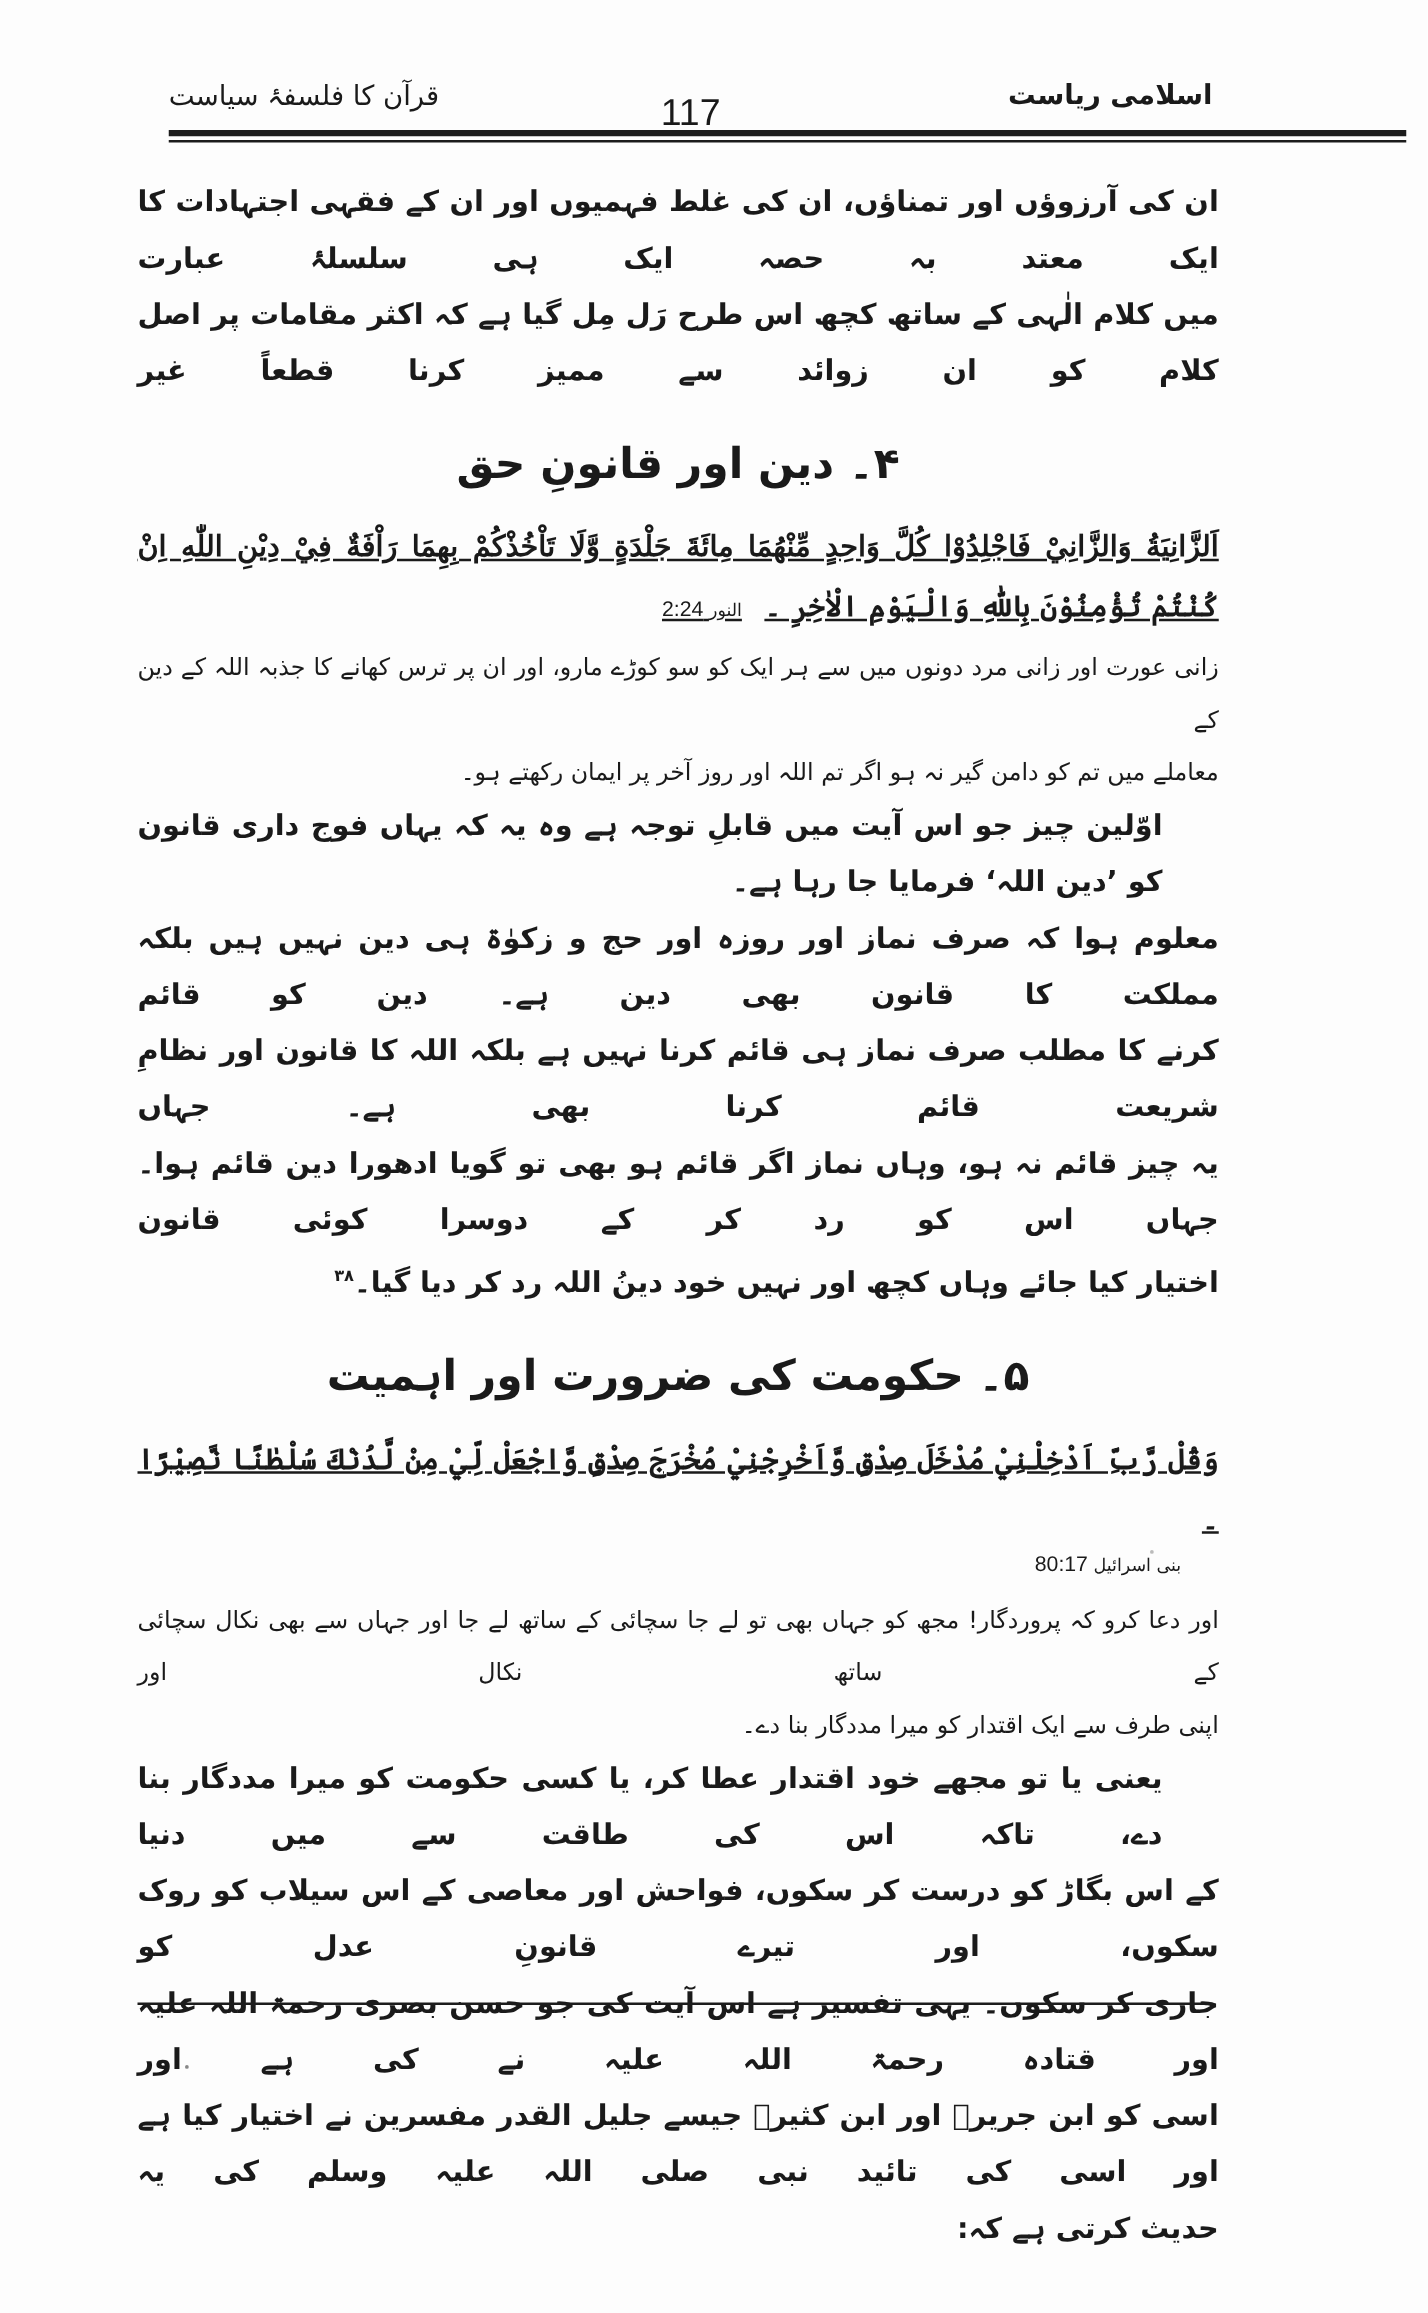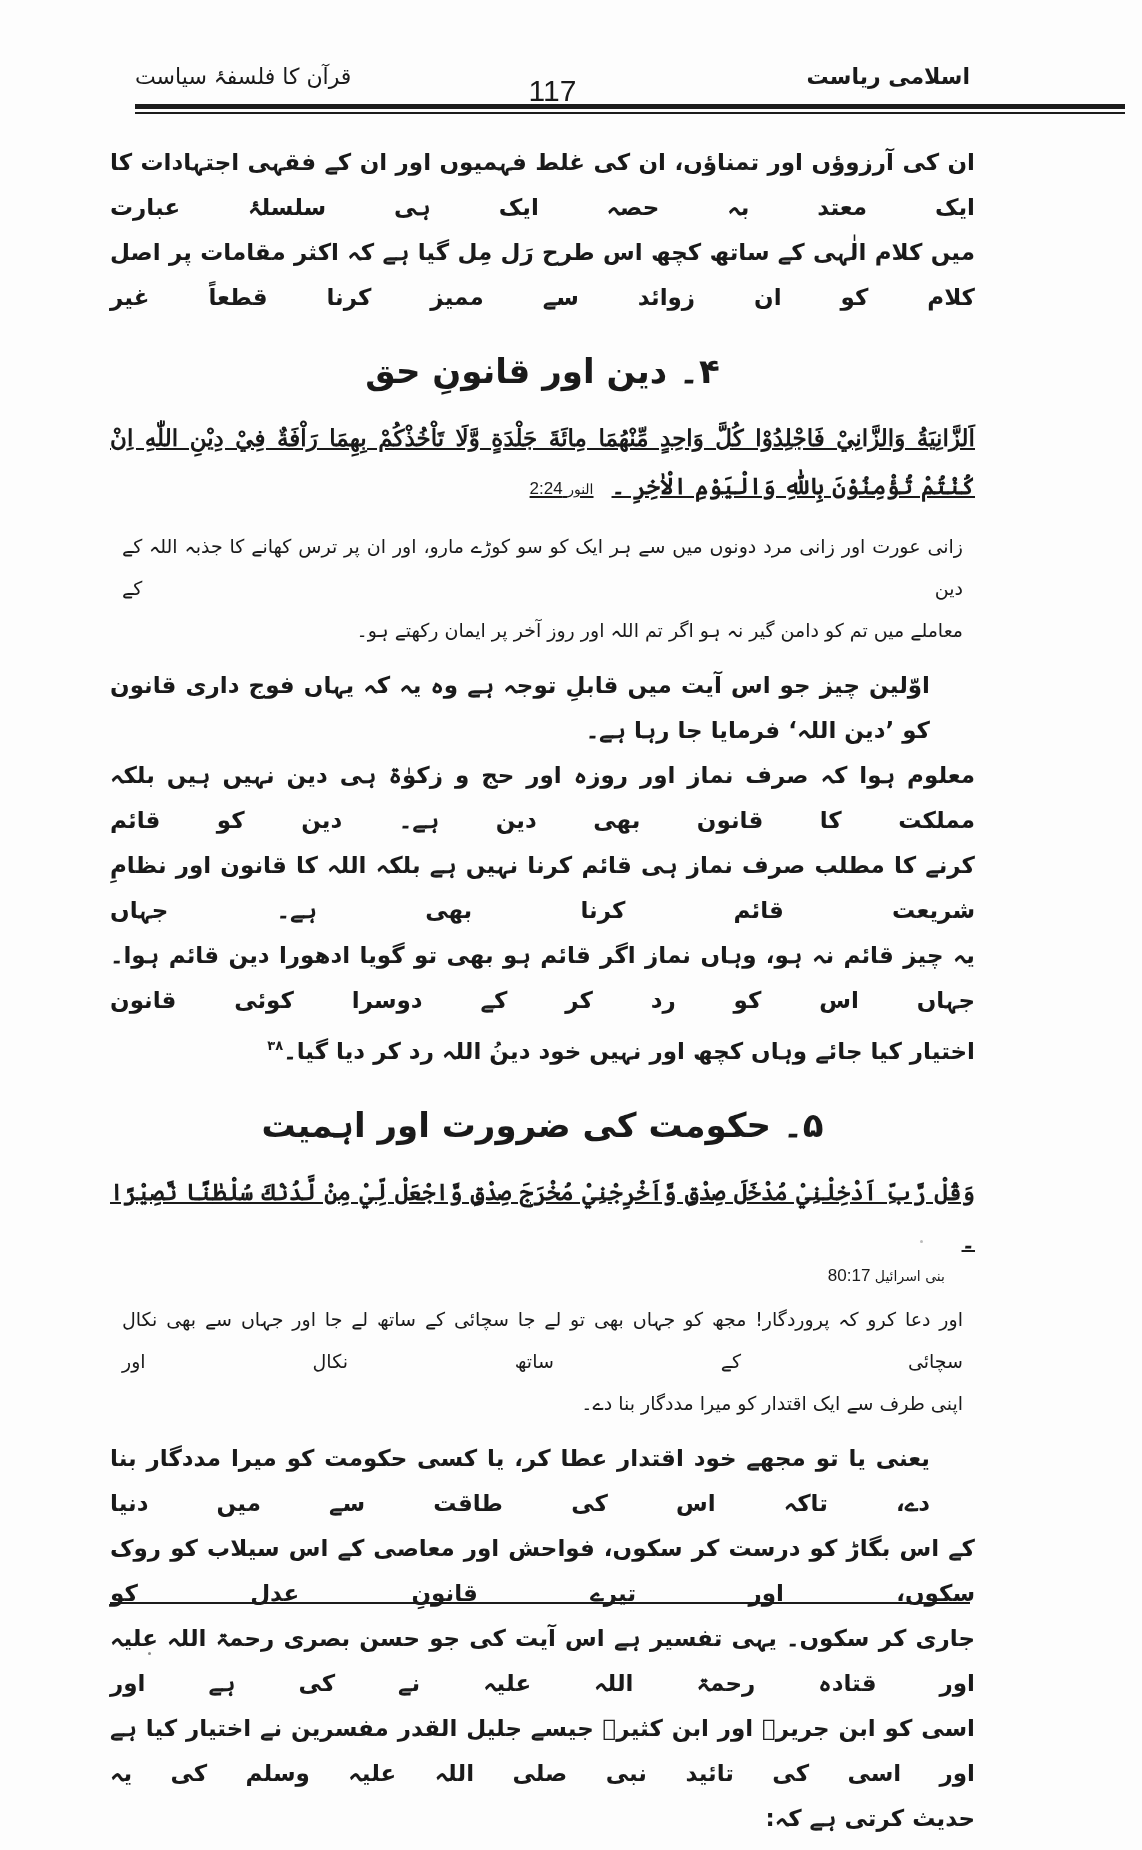--- a/index.html
+++ b/index.html
@@ -128,21 +128,21 @@
     .ref .num {
       font-family: "Liberation Sans", sans-serif;
       font-size: 17px;
       direction: ltr;
       unicode-bidi: embed;
     }
     .translation {
       font-size: 19px;
       font-weight: normal;
       line-height: 42px;
-      margin: 12px;
+      margin: 0;
     }
     .translation .line {
       display: block;
       text-align: justify;
       text-align-last: justify;
     }
     .translation .line.last { text-align-last: right; }
     .ref-line {
       font-size: 14px;
       line-height: 24px;

